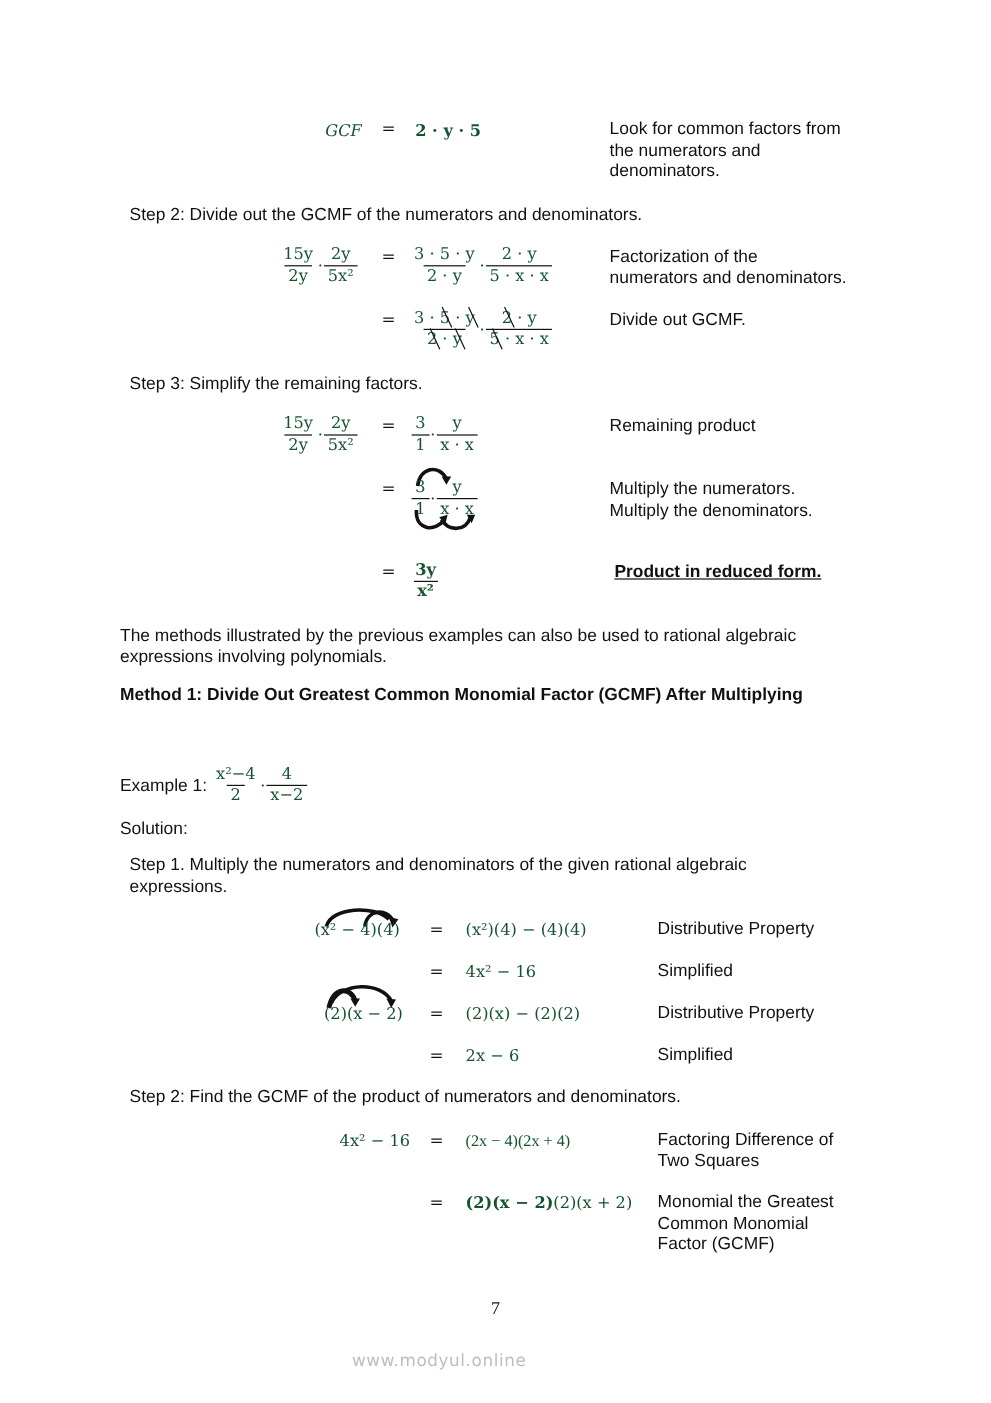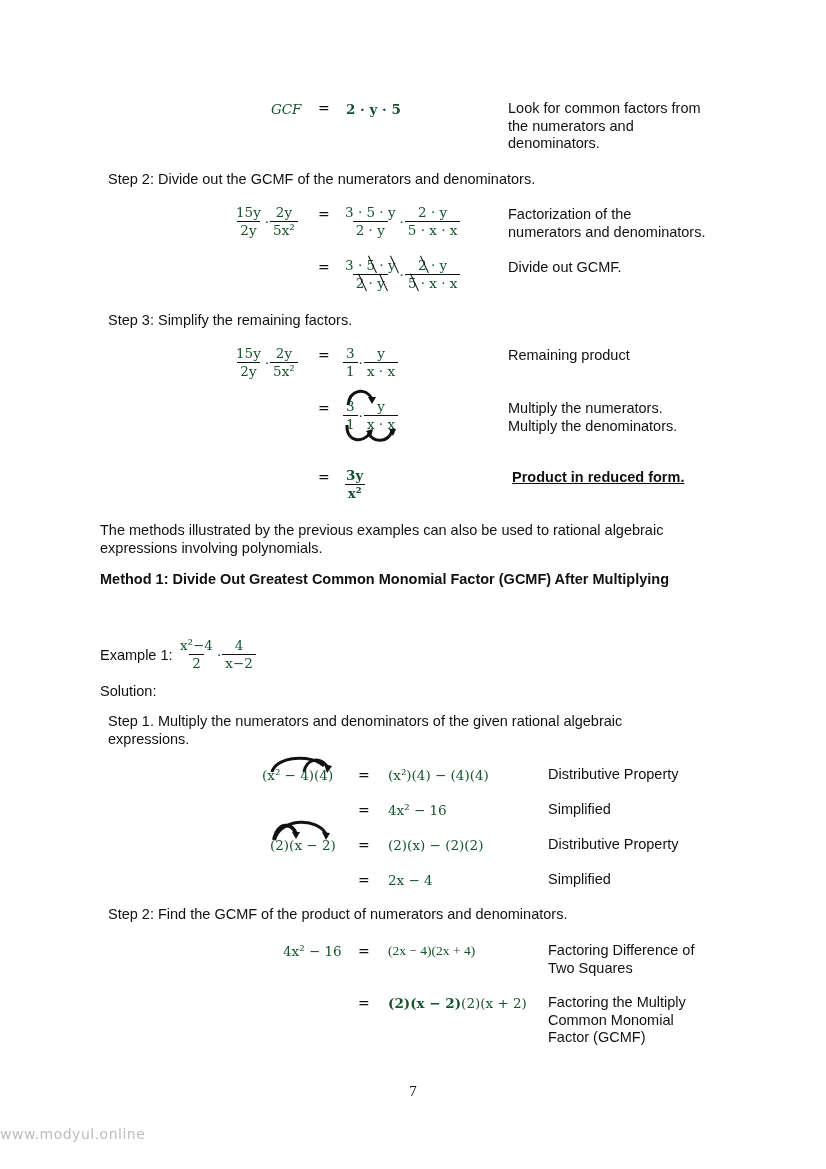--- a/index.html
+++ b/index.html
@@ -167,35 +167,35 @@
   <path d="M8 18 C 16 0, 50 0, 58 16" stroke="#111" stroke-width="3" fill="none"></path>
   <polygon points="24,14 32,14 28,21" fill="#111"></polygon>
   <polygon points="54,14 62,15 58,22" fill="#111"></polygon>
 </svg>
 <div class="abs math" style="left:270px;top:837px;">(2)(x − 2)</div>
 <div class="abs eq" style="left:358px;top:837px;">=</div>
 <div class="abs math" style="left:388px;top:837px;">(2)(x) − (2)(2)</div>
 <div class="abs txt" style="left:548px;top:836px;">Distributive Property</div>
 
 <div class="abs eq" style="left:358px;top:872px;">=</div>
-<div class="abs math" style="left:388px;top:872px;">2x − 4</div>
+<div class="abs math" style="left:388px;top:872px;">2x − 6</div>
 <div class="abs txt" style="left:548px;top:871px;">Simplified</div>
 
 <div class="abs txt" style="left:108px;top:906px;">Step 2: Find the GCMF of the product of numerators and denominators.</div>
 
 <div class="abs math" style="left:283px;top:943px;">4x² − 16</div>
 <div class="abs eq" style="left:358px;top:943px;">=</div>
 <div class="abs math" style="left:388px;top:943px;font-family:Liberation Serif, serif;">(2x − 4)(2x + 4)</div>
 <div class="abs txt" style="left:548px;top:942px;">
   <div>Factoring Difference of</div>
   <div>Two Squares</div>
 </div>
 
 <div class="abs eq" style="left:358px;top:995px;">=</div>
 <div class="abs math" style="left:388px;top:995px;"><b>(2)(x − 2)</b><span>(2)(x + 2)</span></div>
 <div class="abs txt" style="left:548px;top:994px;">
-  <div>Factoring the Multiply</div>
+  <div>Monomial the Greatest</div>
   <div>Common Monomial</div>
   <div>Factor (GCMF)</div>
 </div>
 
 <div class="abs" style="left:0;width:826px;top:1083px;text-align:center;font-family:'Liberation Serif', serif;font-size:15px;">7</div>
-<div class="abs wm" style="left:0;width:732px;top:1126px;text-align:left;">www.modyul.online</div>
+<div class="abs wm" style="left:0;width:732px;top:1126px;text-align:center;">www.modyul.online</div>
 
 </body></html>

